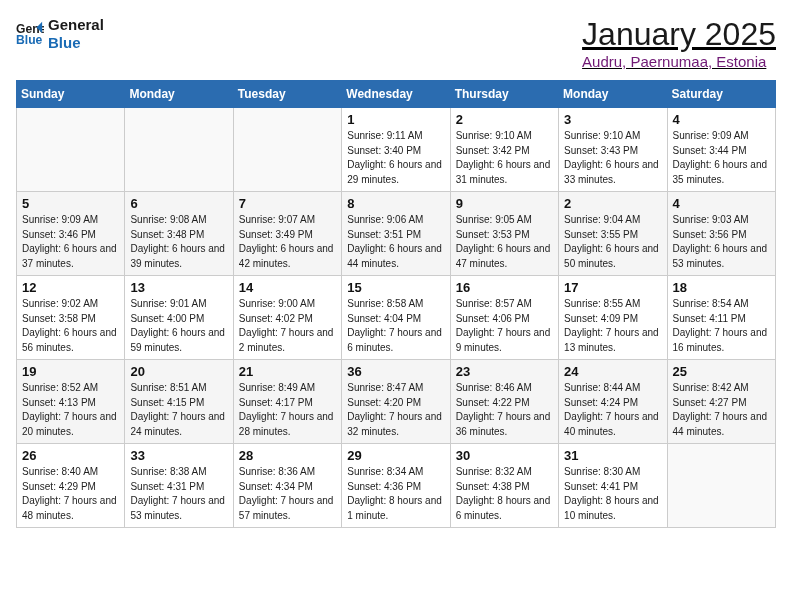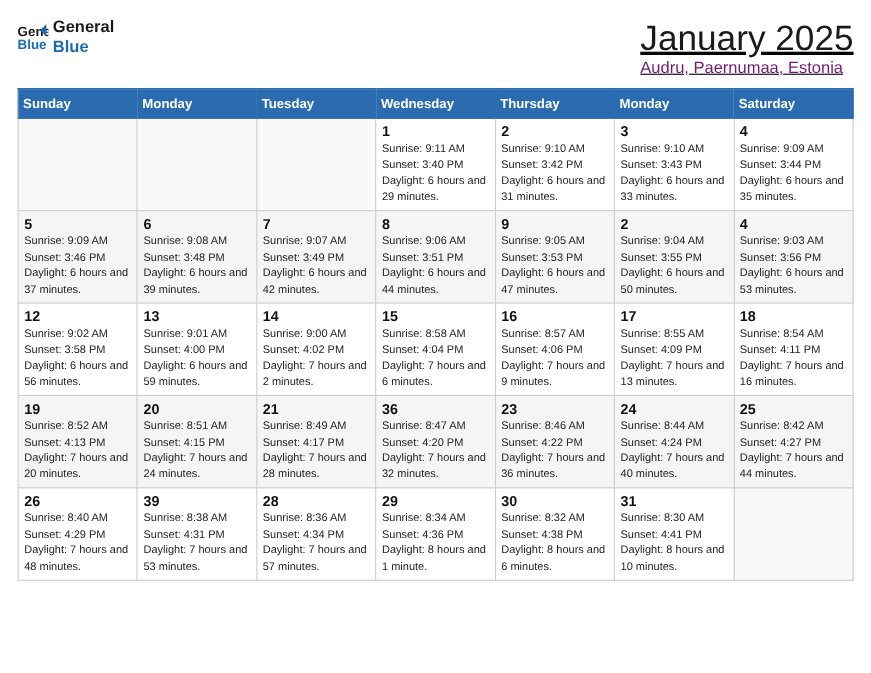--- a/index.html
+++ b/index.html
@@ -274,21 +274,21 @@
         </td>
       </tr>
       <tr>
         <td>
           <div class="day-num">26</div>
           <div class="day-detail">Sunrise: 8:40 AM
 Sunset: 4:29 PM
 Daylight: 7 hours and 48 minutes.</div>
         </td>
         <td>
-          <div class="day-num">39</div>
+          <div class="day-num">33</div>
           <div class="day-detail">Sunrise: 8:38 AM
 Sunset: 4:31 PM
 Daylight: 7 hours and 53 minutes.</div>
         </td>
         <td>
           <div class="day-num">28</div>
           <div class="day-detail">Sunrise: 8:36 AM
 Sunset: 4:34 PM
 Daylight: 7 hours and 57 minutes.</div>
         </td>

